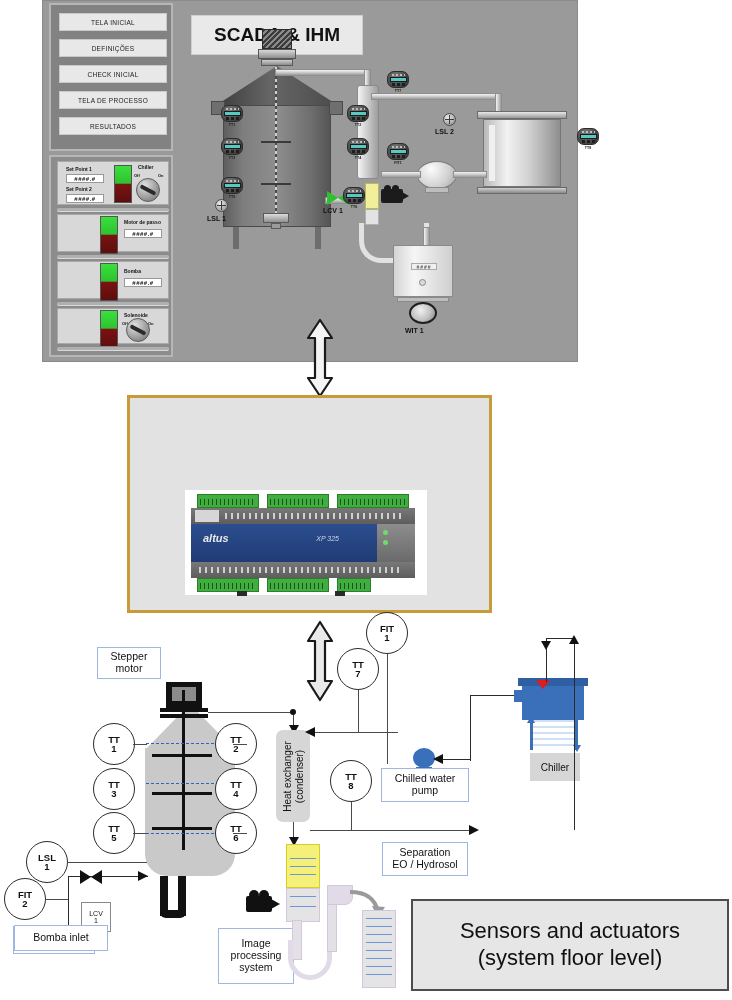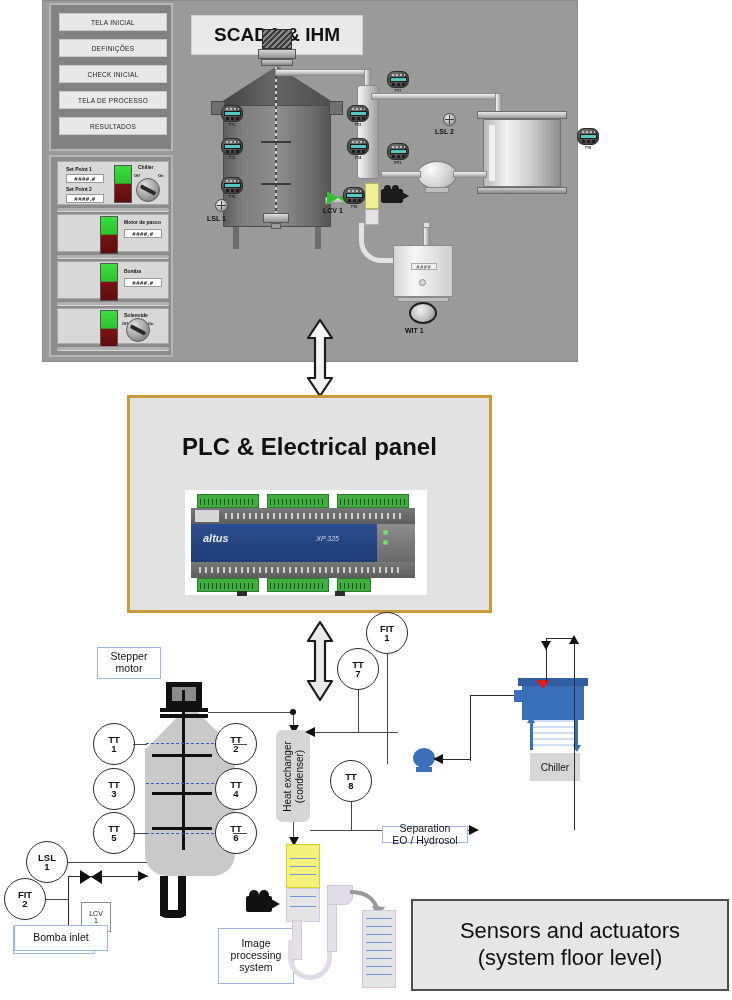--- a/index.html
+++ b/index.html
@@ -440,21 +440,20 @@
       </div>
     <div class="gauge-tag" style="left:400px; top:145px;">TT8</div>
   </div>
 </div>
 
 <svg class="big-arrow" style="left:306px; top:318px;" width="28" height="80" viewBox="0 0 28 80">
   <polygon points="14,2 26,20 19,20 19,60 26,60 14,78 2,60 9,60 9,20 2,20" fill="#f4f4f4" stroke="#1a1a1a" stroke-width="2.2" stroke-linejoin="round"></polygon>
 </svg>
 
 <div id="plc-layer">
-  <div id="plc-title">PLC &amp; Electrical panel</div>
 
   <div id="plc-device">
 
     <div class="plc-green" style="left:12px; top:4px; width:62px;"></div>
     <div class="plc-green" style="left:82px; top:4px; width:62px;"></div>
     <div class="plc-green" style="left:152px; top:4px; width:72px;"></div>
 
     <div class="plc-gray-row" style="left:6px; top:18px; width:224px; height:16px;"></div>
     <div style="position:absolute; left:10px; top:20px; width:24px; height:12px; background:#d6d6d6;"></div>
     <div style="position:absolute; left:40px; top:23px; width:180px; height:6px;
@@ -632,20 +631,23 @@
 
   <div class="pump-ball" style="left:413px; top:128px;"></div>
   <div class="pump-base" style="left:416px; top:147px;"></div>
   <div class="lineh-d" style="left:435px; top:139px; width:36px;"></div>
   <svg style="position:absolute; left:432px; top:133px;" width="12" height="12">
     <polygon points="1,6 11,1 11,11" fill="#111"></polygon>
   </svg>
   <div class="linev-d" style="left:470px; top:75px; height:66px;"></div>
   <div class="lineh-d" style="left:470px; top:75px; width:76px;"></div>
 
+  <div class="lbl-box" style="left:381px; top:148px; width:88px; height:34px;">
+    <span>Chilled water<br>pump</span>
+  </div>
 
   <div class="chiller-box" style="left:522px; top:62px; width:62px; height:38px;"></div>
   <div class="chiller-lid" style="left:518px; top:58px; width:70px; height:8px;"></div>
   <div style="position:absolute; left:514px; top:70px; width:10px; height:12px; background:#3a6fba;"></div>
   <div class="chiller-tri" style="left:536px; top:60px;"></div>
   <div style="position:absolute; left:530px; top:100px; width:48px; height:30px;
        background:repeating-linear-gradient(to bottom,#cfe0f5 0 2px,#ffffff 2px 6px); border-left:3px solid #3a6fba; border-right:3px solid #3a6fba;"></div>
   <svg style="position:absolute; left:526px; top:96px;" width="10" height="12">
     <polygon points="5,0 9,7 1,7" fill="#3a6fba"></polygon>
   </svg>
@@ -691,21 +693,21 @@
   <div class="glass-col" style="left:362px; top:290px; width:34px; height:78px;"></div>
   <div class="glass-tick" style="left:366px; top:298px; width:26px;"></div>
   <div class="glass-tick" style="left:366px; top:306px; width:26px;"></div>
   <div class="glass-tick" style="left:366px; top:314px; width:26px;"></div>
   <div class="glass-tick" style="left:366px; top:322px; width:26px;"></div>
   <div class="glass-tick" style="left:366px; top:330px; width:26px;"></div>
   <div class="glass-tick" style="left:366px; top:338px; width:26px;"></div>
   <div class="glass-tick" style="left:366px; top:346px; width:26px;"></div>
   <div class="glass-tick" style="left:366px; top:354px; width:26px;"></div>
 
-  <div class="lbl-box" style="left:382px; top:206px; width:86px; height:17px;">
+  <div class="lbl-box" style="left:382px; top:222px; width:86px; height:34px;">
     <span>Separation<br>EO / Hydrosol</span>
   </div>
 
   <div id="footer-box" style="left:411px; top:279px;">
     <div>Sensors and actuators</div>
     <div>(system floor level)</div>
   </div>
 </div>
 
 </body></html>

